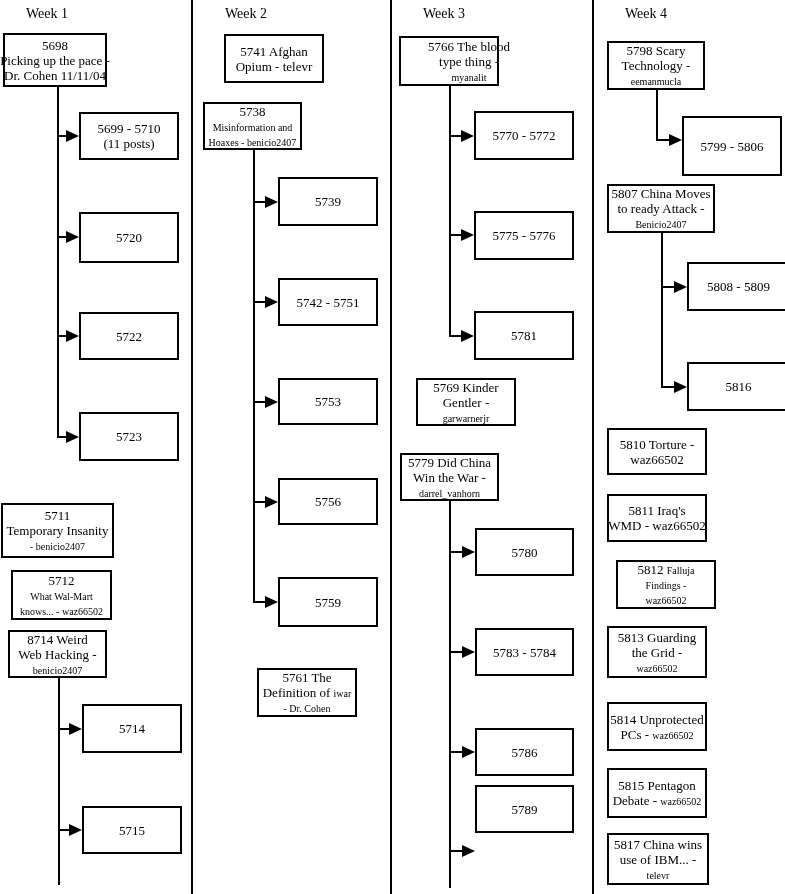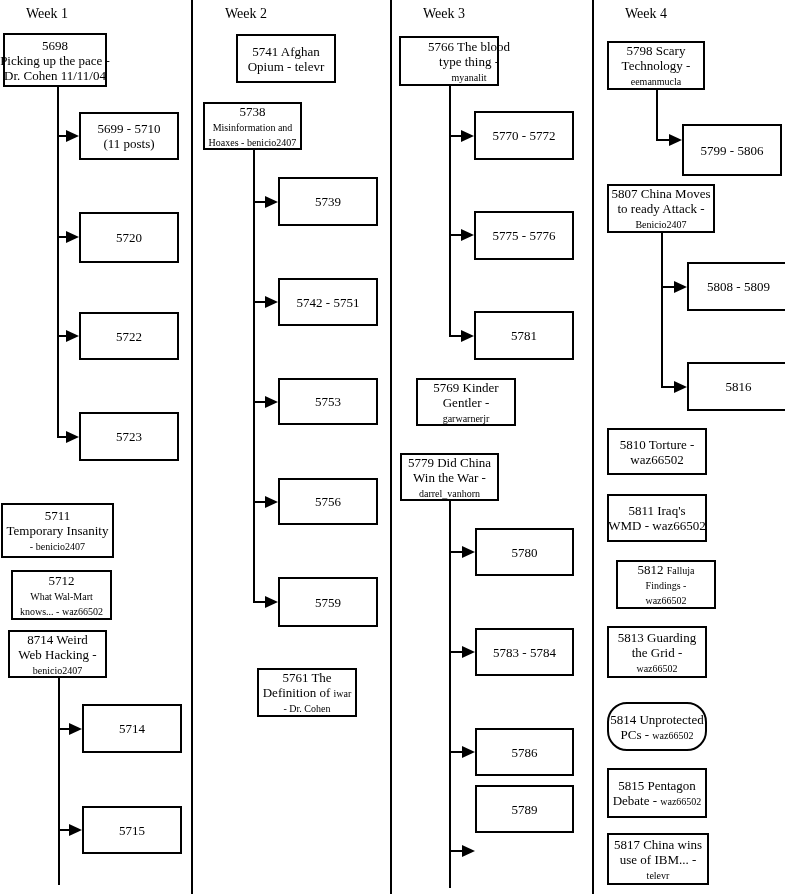--- a/index.html
+++ b/index.html
@@ -123,21 +123,21 @@
       <div class="ln"><span>8714 Weird</span></div>
       <div class="ln"><span>Web Hacking -</span></div>
       <div class="ln"><span class="sm">benicio2407</span></div>
     </div>
     <div class="node" style="left: 82px; top: 704px; width: 100px; height: 49px;">
       <div class="ln"><span>5714</span></div>
     </div>
     <div class="node" style="left: 82px; top: 806px; width: 100px; height: 48px;">
       <div class="ln"><span>5715</span></div>
     </div>
-    <div class="node" style="left: 224px; top: 34px; width: 100px; height: 49px; margin-left: 12px;">
+    <div class="node" style="left: 224px; top: 34px; width: 100px; height: 49px;">
       <div class="ln"><span>5741 Afghan</span></div>
       <div class="ln"><span>Opium - televr</span></div>
     </div>
     <div class="node" style="left: 203px; top: 102px; width: 99px; height: 48px;">
       <div class="ln"><span>5738</span></div>
       <div class="ln"><span class="sm">Misinformation and</span></div>
       <div class="ln"><span class="sm">Hoaxes - benicio2407</span></div>
     </div>
     <div class="node" style="left: 278px; top: 177px; width: 100px; height: 49px;">
       <div class="ln"><span>5739</span></div>
@@ -193,21 +193,21 @@
       <div class="ln"><span>5786</span></div>
     </div>
     <div class="node" style="left: 475px; top: 785px; width: 99px; height: 48px;">
       <div class="ln"><span>5789</span></div>
     </div>
     <div class="node" style="left: 607px; top: 41px; width: 98px; height: 49px;">
       <div class="ln"><span>5798 Scary</span></div>
       <div class="ln"><span>Technology -</span></div>
       <div class="ln"><span class="sm">eemanmucla</span></div>
     </div>
-    <div class="node" style="left: 682px; top: 124px; width: 100px; height: 52px;">
+    <div class="node" style="left: 682px; top: 116px; width: 100px; height: 60px;">
       <div class="ln"><span>5799 - 5806</span></div>
     </div>
     <div class="node" style="left: 607px; top: 184px; width: 108px; height: 49px;">
       <div class="ln"><span>5807 China Moves</span></div>
       <div class="ln"><span>to ready Attack -</span></div>
       <div class="ln"><span class="sm">Benicio2407</span></div>
     </div>
     <div class="node" style="left: 687px; top: 262px; width: 103px; height: 49px;">
       <div class="ln"><span>5808 - 5809</span></div>
     </div>
@@ -225,21 +225,21 @@
     <div class="node" style="left: 607px; top: 560px; width: 100px; height: 49px; margin-left: 9px;">
       <div class="ln"><span>5812 </span><span class="sm">Falluja</span></div>
       <div class="ln"><span class="sm">Findings -</span></div>
       <div class="ln"><span class="sm">waz66502</span></div>
     </div>
     <div class="node" style="left: 607px; top: 626px; width: 100px; height: 52px;">
       <div class="ln"><span>5813 Guarding</span></div>
       <div class="ln"><span>the Grid -</span></div>
       <div class="ln"><span class="sm">waz66502</span></div>
     </div>
-    <div class="node" style="left: 607px; top: 702px; width: 100px; height: 49px; border-radius: 20px;">
+    <div class="node" style="left: 607px; top: 702px; width: 100px; height: 49px;">
       <div class="ln"><span>5814 Unprotected</span></div>
       <div class="ln"><span>PCs - </span><span class="sm">waz66502</span></div>
     </div>
     <div class="node" style="left: 607px; top: 768px; width: 100px; height: 50px;">
       <div class="ln"><span>5815 Pentagon</span></div>
       <div class="ln"><span>Debate - </span><span class="sm">waz66502</span></div>
     </div>
     <div class="node" style="left: 607px; top: 833px; width: 102px; height: 52px;">
       <div class="ln"><span>5817 China wins</span></div>
       <div class="ln"><span>use of IBM... -</span></div>

